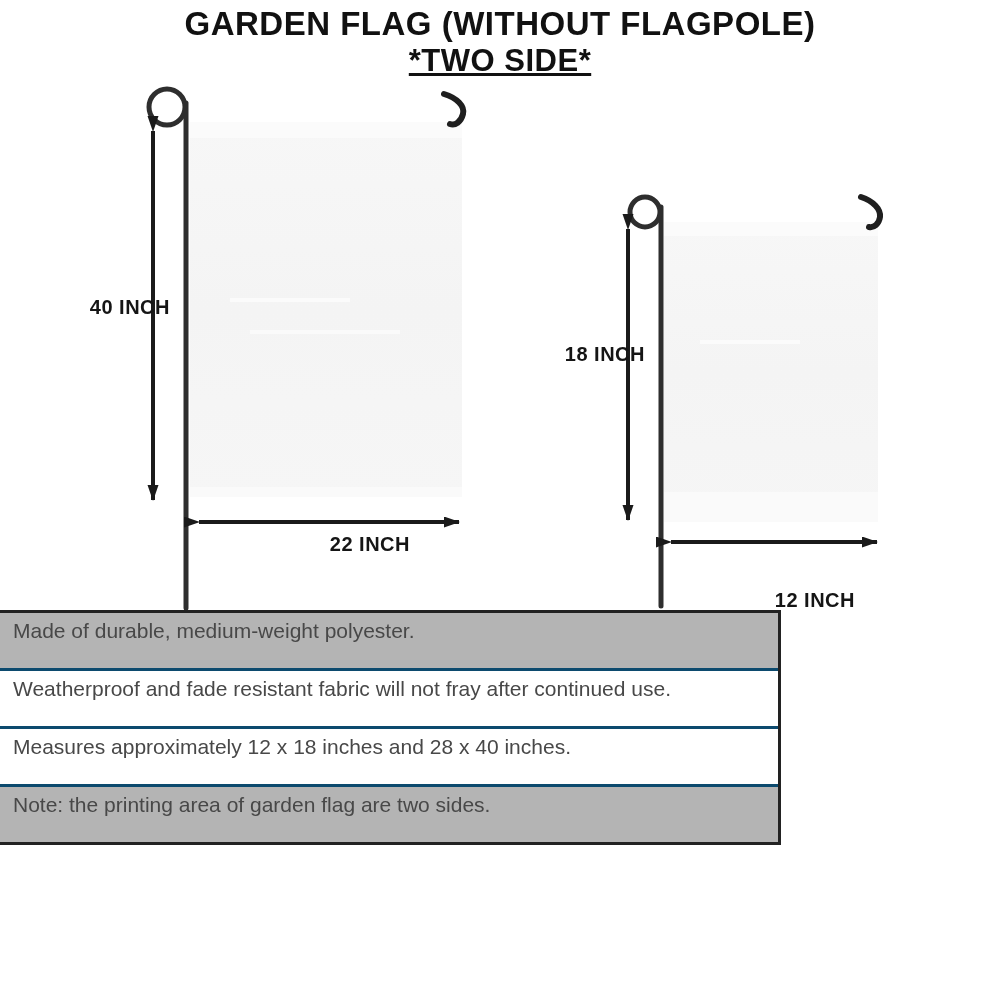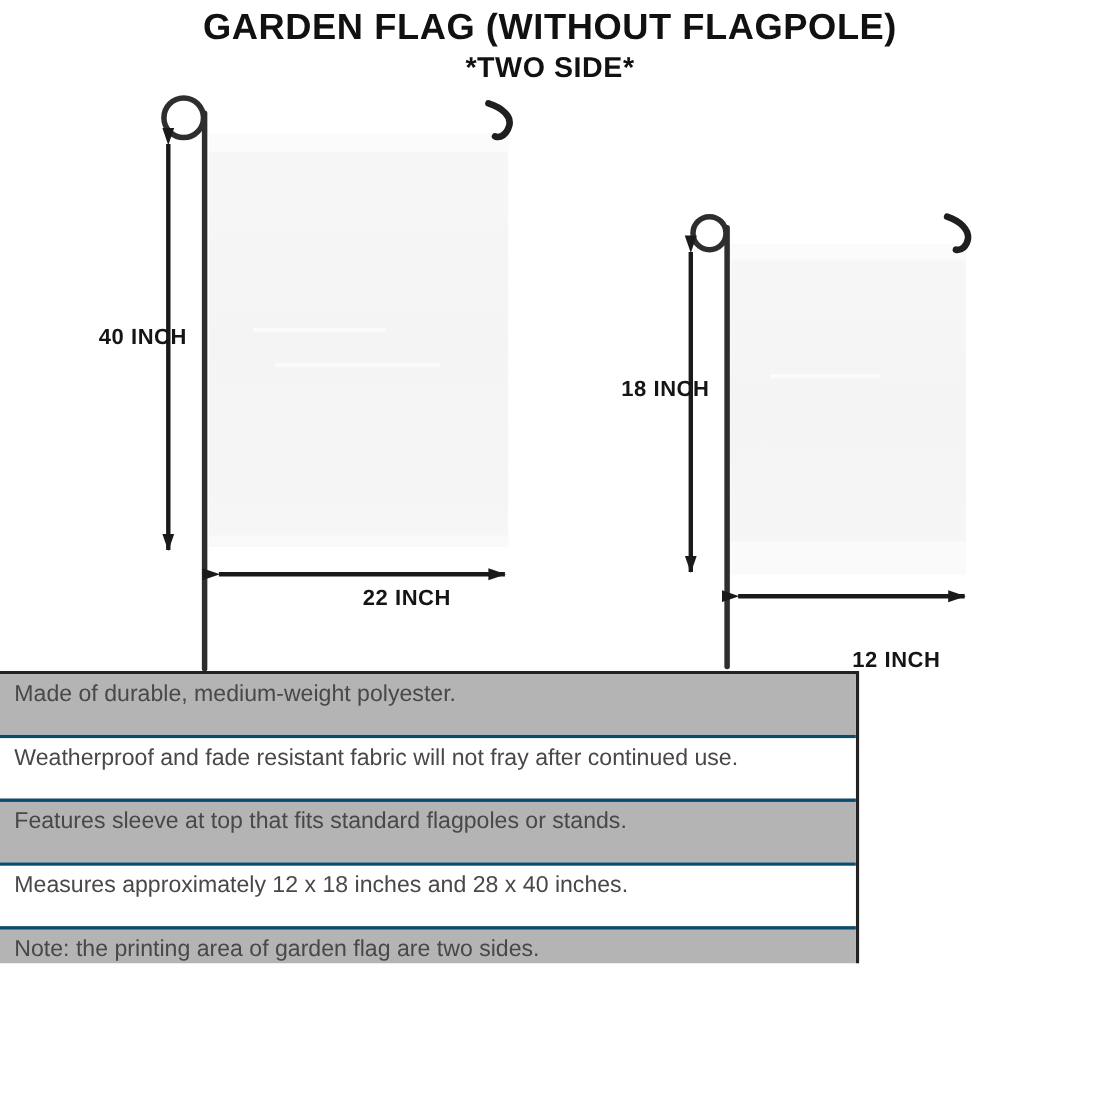--- a/index.html
+++ b/index.html
@@ -12,21 +12,21 @@
   }
   
   .title-wrap{
     position:absolute;top:4px;left:0;width:1000px;
     text-align:center;color:#111111;
   }
   .title-line1{
     font-size:33px;font-weight:800;letter-spacing:.5px;line-height:40px;
   }
   .title-line2{
-    font-size:26px;font-weight:800;letter-spacing:.5px;line-height:34px;
+    font-size:31px;font-weight:800;letter-spacing:.5px;line-height:34px;text-decoration:underline;
   }
   
   .diagram-svg{position:absolute;top:0;left:0;}
   
   .dim-label{
     position:absolute;
     font-size:20px;font-weight:700;letter-spacing:.5px;
     color:#151515;text-align:right;
   }
   .lbl-h-large{left:30px;top:296px;width:140px;}
@@ -100,18 +100,17 @@
   </svg>
 
   <div class="dim-label lbl-h-large">40 INCH</div>
   <div class="dim-label lbl-w-large">22 INCH</div>
   <div class="dim-label lbl-h-small">18 INCH</div>
   <div class="dim-label lbl-w-small">12 INCH</div>
 
   <div class="features">
     <div class="feature-row gray">Made of durable, medium-weight polyester.</div>
     <div class="feature-row">Weatherproof and fade resistant fabric will not fray after continued use.</div>
-    <div class="feature-row gray">Features sleeve at top that fits standard flagpoles or stands.</div>
     <div class="feature-row">Measures approximately 12 x 18 inches and 28 x 40 inches.</div>
     <div class="feature-row gray">Note: the printing area of garden flag are two sides.</div>
   </div>
 
 </div>
 
 </body></html>

